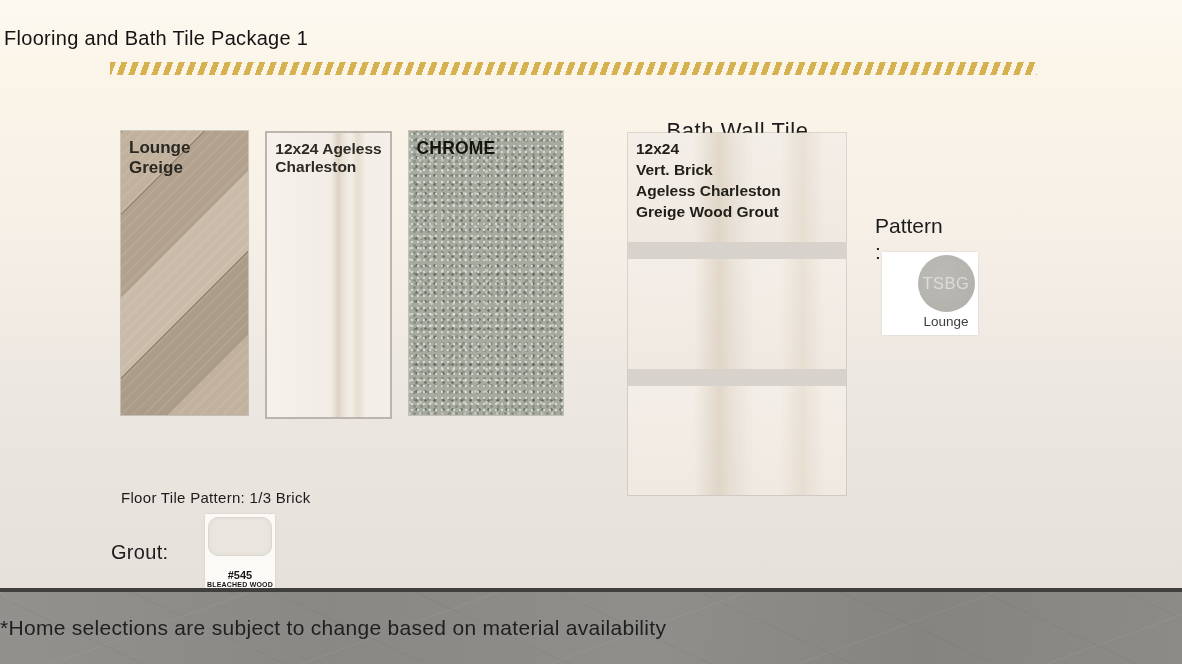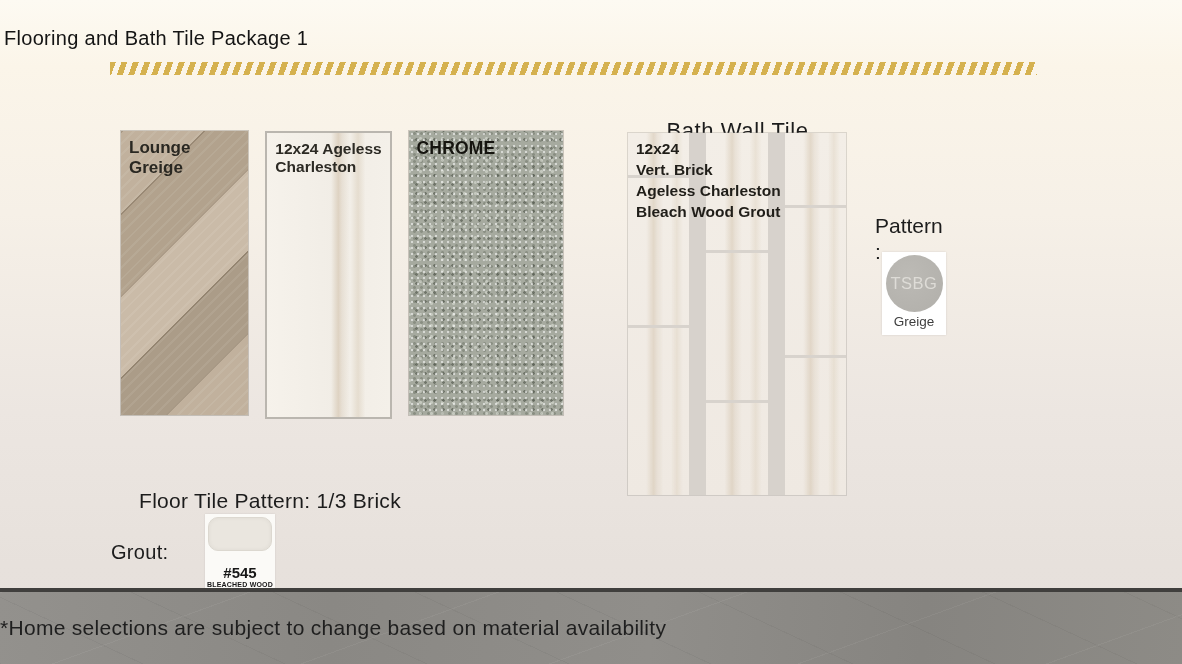--- a/index.html
+++ b/index.html
@@ -75,20 +75,21 @@
     padding-left:28px;
   }
   .sample.carpet .sample-label{font-size:17.5px;color:#15140f;letter-spacing:.2px;}
 
   
   .bath-panel{
     position:absolute;left:628px;top:133px;width:218px;height:362px;
     display:flex;gap:17px;background:#d7d2cc;
     box-shadow:0 0 0 1px rgba(150,145,138,.3);
     overflow:hidden;
+    flex-direction:column;
   }
   .bath-col{
     flex:1;height:100%;
     background:
       repeating-linear-gradient(180deg,rgba(0,0,0,0) 0 147px,#d8d3cd 147px 150px),
       linear-gradient(90deg,rgba(0,0,0,0) 30%,rgba(199,180,152,.38) 42%,rgba(190,170,142,.18) 47%,rgba(0,0,0,0) 58%),
       linear-gradient(90deg,rgba(0,0,0,0) 70%,rgba(205,188,160,.25) 80%,rgba(0,0,0,0) 90%),
       linear-gradient(180deg,#f3eee7,#efe9e2);
   }
   .bath-col.c1{background-position:0 -105px,0 0,0 0,0 0;}
@@ -104,50 +105,50 @@
     position:absolute;left:875px;top:212px;
     font-size:21px;font-weight:400;color:#1c1c1c;line-height:1.3;
   }
   .edging-colon{
     position:absolute;left:875px;top:240px;
     font-size:21px;font-weight:400;color:#1c1c1c;
   }
   .tsbg-card{
     position:absolute;left:882px;top:252px;width:64px;height:83px;
     background:#ffffff;box-shadow:0 0 2px rgba(0,0,0,.12);
-    display:flex;flex-direction:column;align-items:center;
+    display:flex;flex-direction:column;align-items:center;padding-left:32px;
   }
   .tsbg-circle{
     margin-top:3px;width:57px;height:57px;border-radius:50%;
     background:radial-gradient(circle at 40% 35%,#bcbab5,#b1afaa);
     display:flex;align-items:center;justify-content:center;
   }
   .tsbg-text{font-size:16.5px;font-weight:400;color:#dedcd7;letter-spacing:.5px;}
   .tsbg-name{margin-top:2px;font-size:13.5px;color:#3e3e3e;}
 
   
   .pattern-label{
     position:absolute;left:121px;top:489px;
-    font-size:21px;font-weight:400;color:#1c1c1c;letter-spacing:.3px;margin-left:18px;
+    font-size:15px;font-weight:400;color:#1c1c1c;letter-spacing:.3px;
   }
   .grout-label{
     position:absolute;left:111px;top:541px;
     font-size:20px;font-weight:400;color:#1c1c1c;letter-spacing:.3px;
   }
   .grout-card{
     position:absolute;left:205px;top:514px;width:70px;height:74px;
     background:#fbfaf7;box-shadow:0 0 2px rgba(0,0,0,.10);
     display:flex;flex-direction:column;align-items:center;
   }
   .grout-swatch{
     margin-top:3px;width:62px;height:44px;border-radius:10px;
     background:#eae6df;border:1px solid #dcd8d0;
     box-shadow:inset 0 0 4px rgba(0,0,0,.05);
   }
-  .grout-code{margin-top:13px;font-size:15px;font-weight:700;color:#171717;}
+  .grout-code{margin-top:13px;font-size:11px;font-weight:700;color:#171717;}
   .grout-name{font-size:7px;font-weight:700;color:#171717;letter-spacing:.2px;}
 
   
   .footer{
     position:absolute;left:0;bottom:0;width:100%;height:72px;
     border-top:4px solid #403f3d;
     background:
       repeating-linear-gradient(160deg,rgba(255,255,255,.05) 0 1px,rgba(0,0,0,0) 1px 85px),
       repeating-linear-gradient(25deg,rgba(0,0,0,.04) 0 1px,rgba(0,0,0,0) 1px 60px),
       linear-gradient(95deg,#93918d 0%,#8a8884 28%,#908e8a 55%,#868480 78%,#8d8b86 100%);
@@ -182,32 +183,32 @@
   </div>
 
   <div class="bath-panel">
     <div class="bath-col c1"></div>
     <div class="bath-col c2"></div>
     <div class="bath-col c3"></div>
     <div class="bath-label">
       <div>12x24</div>
       <div>Vert. Brick</div>
       <div>Ageless Charleston</div>
-      <div>Bleach Wood Grout</div>
+      <div>Greige Wood Grout</div>
     </div>
   </div>
 
   <div class="edging-label">Pattern</div>
   <div class="edging-colon">:</div>
 
   <div class="tsbg-card">
     <div class="tsbg-circle">
       <span class="tsbg-text">TSBG</span>
     </div>
-    <div class="tsbg-name">Greige</div>
+    <div class="tsbg-name">Lounge</div>
   </div>
 
   <div class="pattern-label">Floor Tile Pattern: 1/3 Brick</div>
   <div class="grout-label">Grout:</div>
 
   <div class="grout-card">
     <div class="grout-swatch"></div>
     <div class="grout-code">#545</div>
     <div class="grout-name">BLEACHED WOOD</div>
   </div>

